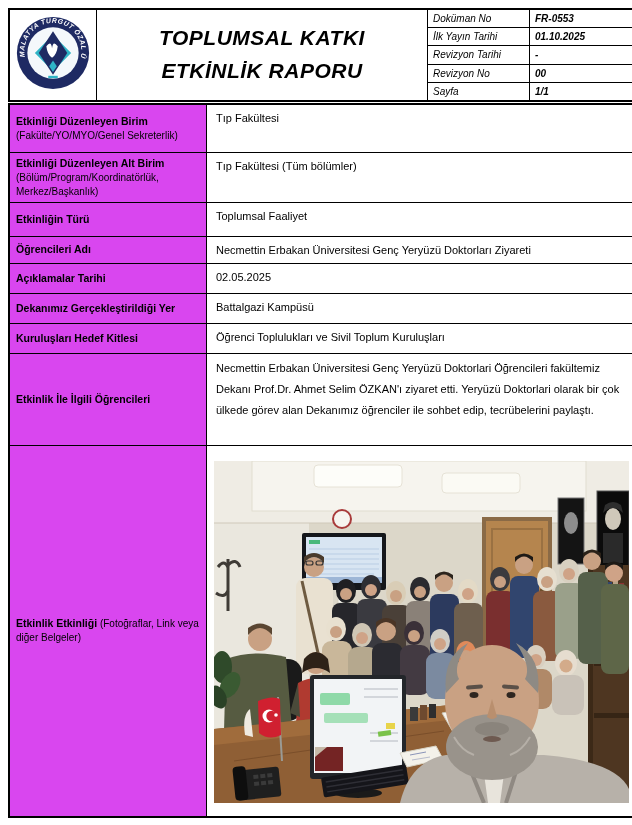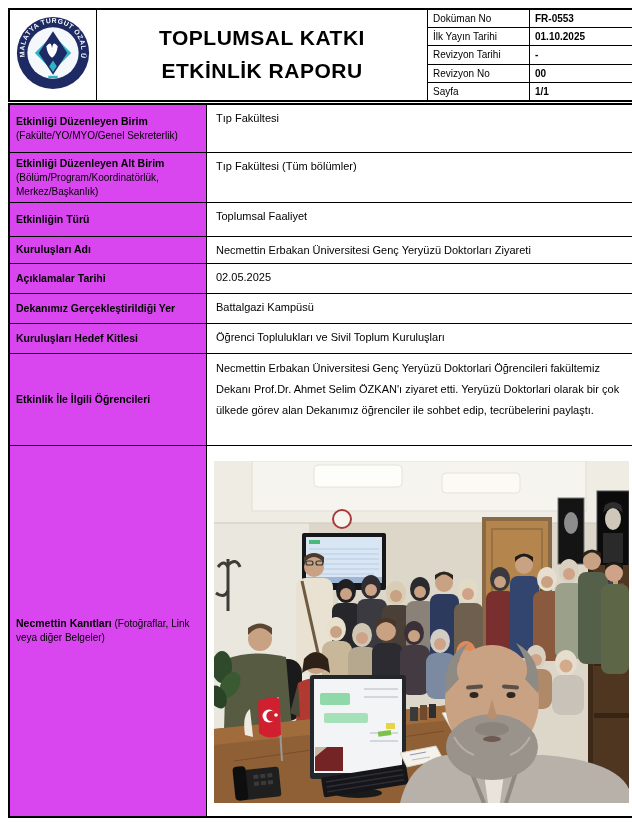--- a/index.html
+++ b/index.html
@@ -1,21 +1,21 @@
 <!DOCTYPE html>
 <html><head>
 <meta charset="utf-8">
 <style>
   html,body{margin:0;padding:0;background:#fff;}
   .page{position:relative;width:632px;height:825px;background:#fff;
         font-family:"Liberation Sans",sans-serif;color:#000;}
   table{border-collapse:collapse;table-layout:fixed;}
   
   .hdr{position:absolute;left:8px;top:8px;width:616px;}
-  .hdr td{border:1px solid #000;padding:0;}
+  .hdr td{border:1px solid #000;padding:0;font-style:italic;}
   .hdr .logo-cell{width:86px;text-align:center;vertical-align:middle;}
   .hdr .title-cell{width:330px;text-align:center;vertical-align:middle;
         font-weight:bold;font-size:21px;line-height:1.55;letter-spacing:.5px;}
   .hdr .i-lbl{width:96px;font-size:10px;padding:2px 0 2px 5px;height:13.2px;vertical-align:middle;}
   .hdr .i-val{width:100px;font-size:10px;font-weight:bold;padding:2px 0 2px 5px;vertical-align:middle;}
   .hdr{border:2px solid #000;}
   
   .form{position:absolute;left:8px;top:103px;width:616px;border:2px solid #000;}
   .form td{border:1.5px solid #000;}
   .form .lbl{width:186px;background:#d946ef;vertical-align:middle;
@@ -97,21 +97,21 @@
       <td class="val">Tıp Fakültesi (Tüm bölümler)</td>
     </tr>
     <tr class="r3">
       <td class="lbl">
         <b>Etkinliğin Türü</b>
       </td>
       <td class="val">Toplumsal Faaliyet</td>
     </tr>
     <tr class="r4">
       <td class="lbl">
-        <b>Kuruluşları Adı</b>
+        <b>Öğrencileri Adı</b>
       </td>
       <td class="val">Necmettin Erbakan Üniversitesi Genç Yeryüzü Doktorları Ziyareti</td>
     </tr>
     <tr class="r5">
       <td class="lbl">
         <b>Açıklamalar Tarihi</b>
       </td>
       <td class="val">02.05.2025</td>
     </tr>
     <tr class="r6">
@@ -127,21 +127,21 @@
       <td class="val">Öğrenci Toplulukları ve Sivil Toplum Kuruluşları</td>
     </tr>
     <tr class="r8">
       <td class="lbl">
         <b>Etkinlik İle İlgili Öğrencileri</b>
       </td>
       <td class="val desc">Necmettin Erbakan Üniversitesi Genç Yeryüzü Doktorlari Öğrencileri fakültemiz Dekanı Prof.Dr. Ahmet Selim ÖZKAN'ı ziyaret etti. Yeryüzü Doktorlari olarak bir çok ülkede görev alan Dekanımız öğrenciler ile sohbet edip, tecrübelerini paylaştı.</td>
     </tr>
     <tr class="r9">
       <td class="lbl">
-        <b>Necmettin Kanıtları</b>
+        <b>Etkinlik Etkinliği</b>
         <span>(Fotoğraflar, Link veya diğer Belgeler)</span>
       </td>
       <td class="val photo-cell">
         <div class="photo-wrap">
         <svg width="415" height="342" viewBox="0 0 415 342">
 
           <rect x="0" y="0" width="415" height="342" fill="#dcd7c9"></rect>
           <rect x="0" y="55" width="95" height="287" fill="#eae7de"></rect>
           <g>
             <rect x="0" y="0" width="415" height="62" fill="#efece4"></rect>

